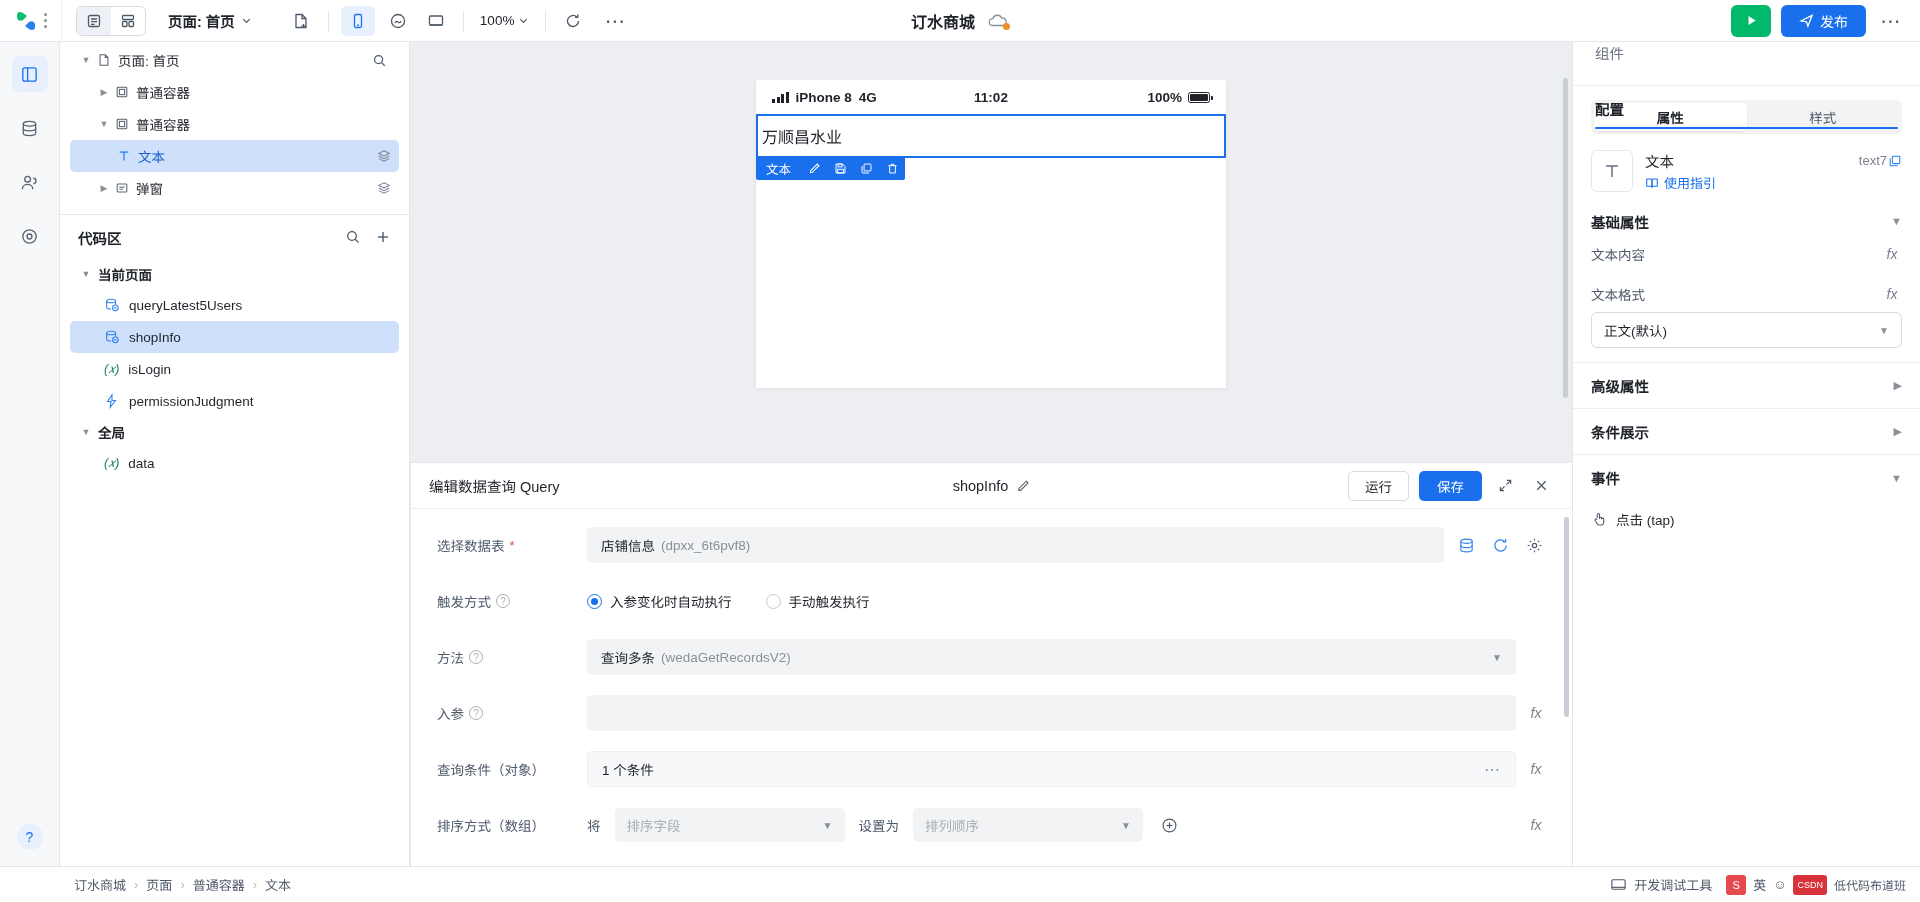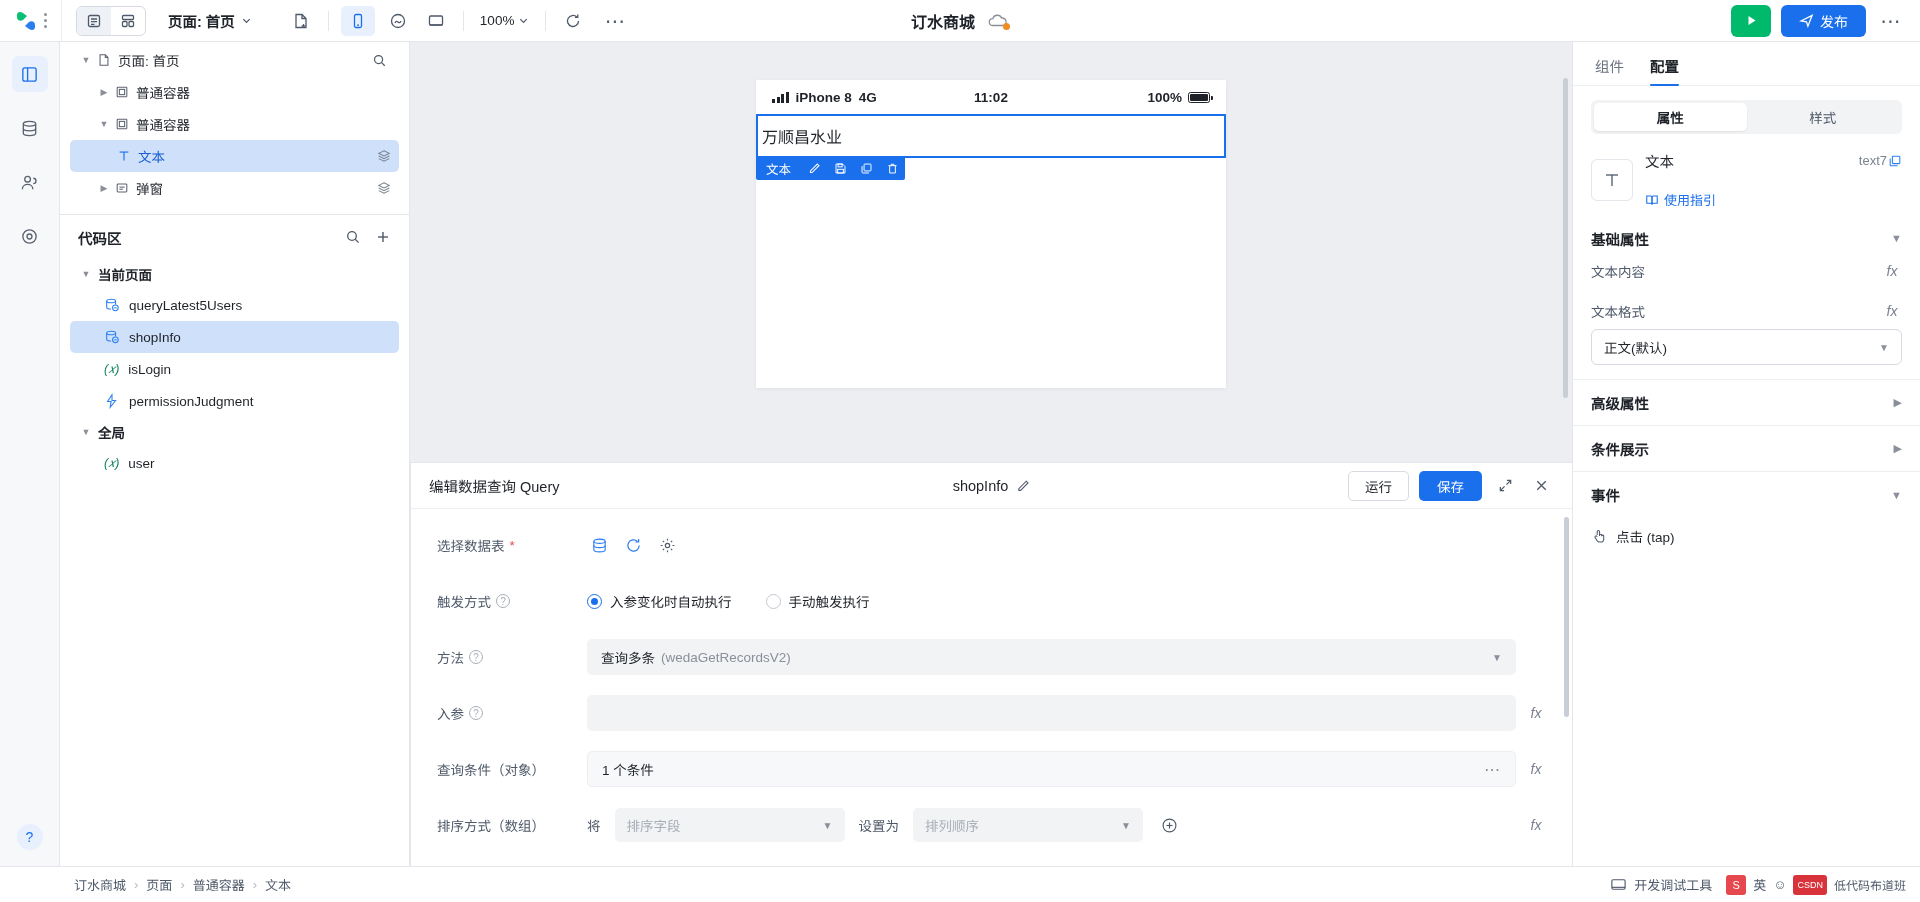--- a/index.html
+++ b/index.html
@@ -204,35 +204,35 @@
         align-items: center; padding: 0 12px; font-size: 13.5px; color: #a8aeb8; }
   .qp-scroll { position: absolute; right: 3px; top: 8px; width: 5px; height: 200px;
         background: #c9ced6; border-radius: 3px; }
 
   
   .rightpanel {
     position: absolute; right: 0; top: 42px; width: 348px; bottom: 36px;
     background: #fff; border-left: 1px solid #e4e6eb; display: flex;
     flex-direction: column;
   }
-  .rp-tabs { height: 44px; display: flex; align-items: flex-end; padding: 0 22px;
-    gap: 26px; border-bottom: 1px solid #eceef1; }
+  .rp-tabs { height: 44px; display: flex; padding: 0 22px;
+    gap: 26px; border-bottom: 1px solid #eceef1; flex-direction: column; }
   .segctl { margin: 14px 18px 0 18px; height: 34px; background: #f2f3f5;
     border-radius: 6px; display: flex; padding: 3px; }
   .segctl > div { flex: 1; display: flex; align-items: center; justify-content: center;
     font-size: 13.5px; border-radius: 5px; cursor: pointer; color: #4e5969; }
   .segctl > div.on { background: #fff; color: #1f2329; font-weight: 600;
     box-shadow: 0 1px 2px rgba(0,0,0,.08); }
   .cmp-head { display: flex; align-items: center; padding: 16px 18px 6px 18px; gap: 12px; }
   .cmp-icon { width: 42px; height: 42px; border: 1px solid #e4e6eb; border-radius: 6px;
     display: flex; align-items: center; justify-content: center; color: #4e5969;
     font-size: 19px; }
   .cmp-meta { flex: 1; }
   .cmp-name { font-size: 14.5px; color: #1f2329; }
-  .cmp-guide { display: flex; align-items: center; gap: 5px; margin-top: 19px;
+  .cmp-guide { display: flex; align-items: center; gap: 5px; margin-top: 2px;
     font-size: 13px; color: #1a6fec; cursor: pointer; }
   .cmp-id { display: flex; align-items: center; gap: 1px; font-size: 13px;
     color: #7b8291; }
   .sec-head { height: 46px; display: flex; align-items: center; padding: 0 18px;
     font-size: 14.5px; font-weight: 700; color: #1f2329; cursor: pointer; }
   .sec-head .ch { margin-left: auto; color: #8a8f99; font-size: 11px; }
   .field-label { display: flex; align-items: center; padding: 0 18px 8px 18px;
     font-size: 13.5px; color: #4e5969; }
   .field-label .fx { margin-left: auto; }
   .ta-wrap { margin: 0 18px 10px 18px; position: relative; }
@@ -563,21 +563,21 @@
             </svg>
           </span>
           <span>permissionJudgment</span>
         </div>
         <div class="ca-group">
           <span class="caret">▼</span>
           <span>全局</span>
         </div>
         <div class="ca-item">
           <span style="color:#14855f;font-style:italic;font-size:12.5px;">(𝑥)</span>
-          <span>user</span>
+          <span>data</span>
         </div>
       </div>
     </div>
   </div>
 
   <div class="canvas">
     <div class="phone">
       <div class="statusbar">
         <span class="sb-left">
           <span class="sig">
@@ -669,20 +669,24 @@
     </div>
 
     <div class="qp-body">
 
       <div class="frow">
         <div class="flabel">
           <span>选择数据表</span>
           <span class="req">*</span>
         </div>
         <div class="fctl">
+          <div class="inputbox">
+            <span>店铺信息</span>
+            <span class="muted">(dpxx_6t6pvf8)</span>
+          </div>
           <span class="icon-btn">
             <svg width="17" height="17" viewBox="0 0 18 18" fill="none" stroke="#2a7ff0" stroke-width="1.2">
               <ellipse cx="9" cy="4.5" rx="6" ry="2.2"></ellipse>
                 <path d="M3 4.5v9c0 1.2 2.7 2.2 6 2.2s6-1 6-2.2v-9"></path>
               <path d="M3 9c0 1.2 2.7 2.2 6 2.2s6-1 6-2.2"></path>
             </svg>
           </span>
           <span class="icon-btn">
             <svg width="17" height="17" viewBox="0 0 18 18" fill="none" stroke="#2a7ff0" stroke-width="1.3">
               <path d="M15 9a6 6 0 1 1-1.9-4.4"></path>

